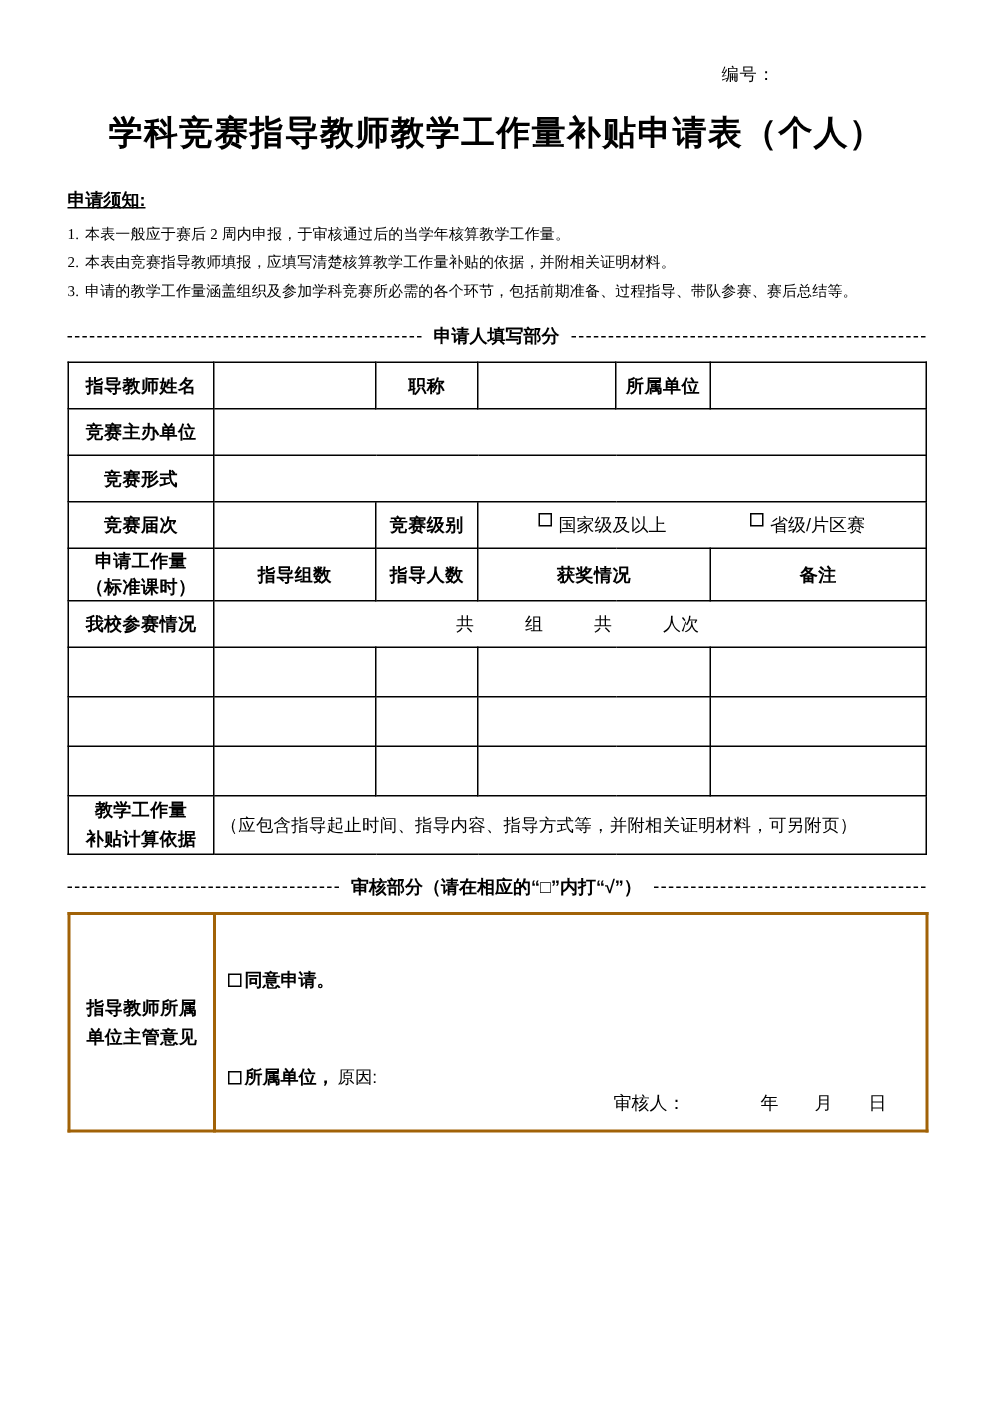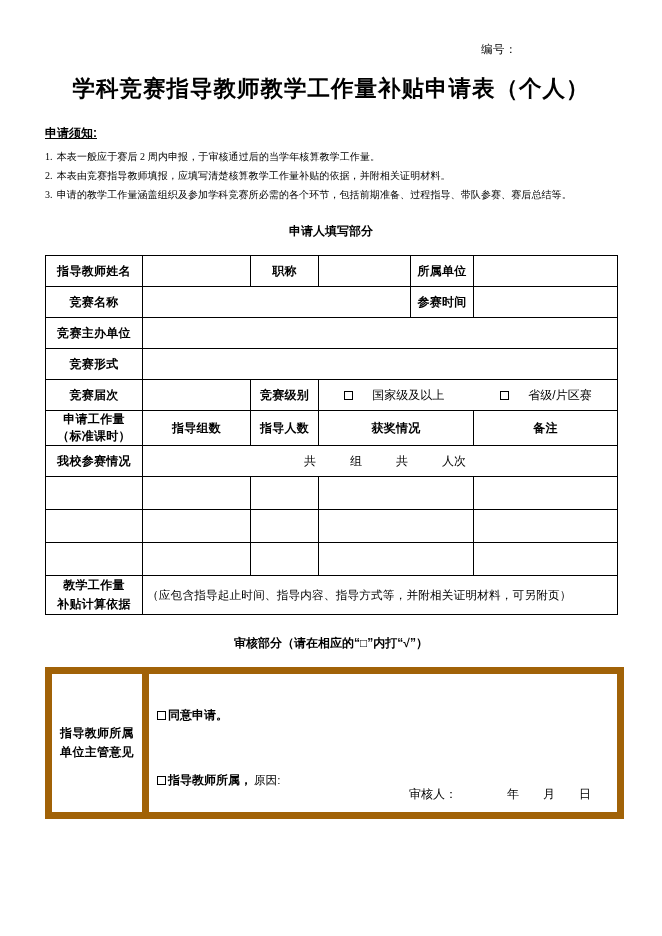--- a/index.html
+++ b/index.html
@@ -59,21 +59,20 @@
     white-space: nowrap;
   }
   .notice-item .num { margin-right: 4px; }
 
   
   .sep {
     display: flex;
     align-items: center;
     margin: 12px 0 8px 0;
     gap: 6px;
-    flex-direction: column;
   }
   .sep .rule {
     flex: 1 1 auto;
     border-top: 1px dashed #000;
     height: 0;
   }
   .sep .sep-label {
     flex: 0 0 auto;
     font-family: "Liberation Sans", "DejaVu Sans", sans-serif;
     font-size: 12px;
@@ -106,21 +105,21 @@
   td.lbl.two-line { line-height: 17px; }
   td.blank {}
 
   .chk-wrap {
     display: flex;
     justify-content: center;
     gap: 56px;
     font-weight: normal;
     font-size: 12px;
   }
-  .chk { display: inline-flex; align-items: center; gap: 19px; white-space: nowrap; }
+  .chk { display: inline-flex; align-items: flex-start; gap: 4px; white-space: nowrap; }
   .box {
     display: inline-block;
     width: 9px;
     height: 9px;
     border: 1px solid #000;
     box-sizing: border-box;
   }
 
   .count-line {
     display: flex;
@@ -151,21 +150,21 @@
   }
 
   
   table.review {
     border-collapse: collapse;
     width: 572px;
     table-layout: fixed;
     font-family: "Liberation Sans", "DejaVu Sans", sans-serif;
   }
   table.review td {
-    border: 7px solid #a16207;
+    border: 2px solid #a16207;
     font-size: 12px;
     box-sizing: border-box;
     vertical-align: middle;
   }
   td.review-label {
     text-align: center;
     font-weight: bold;
     line-height: 19px;
     letter-spacing: .3px;
     height: 145px;
@@ -247,26 +246,20 @@
     <tbody>
       <tr>
         <td class="lbl">指导教师姓名</td>
         <td class="blank"></td>
         <td class="lbl">职称</td>
         <td class="blank"></td>
         <td class="lbl">所属单位</td>
         <td class="blank"></td>
       </tr>
 
-      <tr>
-        <td class="lbl">竞赛名称</td>
-        <td class="blank" colspan="3"></td>
-        <td class="lbl">参赛时间</td>
-        <td class="blank"></td>
-      </tr>
 
       <tr>
         <td class="lbl">竞赛主办单位</td>
         <td class="blank" colspan="5"></td>
       </tr>
 
       <tr>
         <td class="lbl">竞赛形式</td>
         <td class="blank" colspan="5"></td>
       </tr>
@@ -363,21 +356,21 @@
           <span>指导教师所属</span><br>
           <span>单位主管意见</span>
         </td>
         <td class="review-body">
           <div class="opt-line">
             <span class="box"></span>
             <span>同意申请。</span>
           </div>
           <div class="opt-line second">
             <span class="box"></span>
-            <span>指导教师所属，</span>
+            <span>所属单位，</span>
             <span class="opt-reason">原因:</span>
           </div>
           <div class="signature-row">
             <span class="reviewer">审核人：</span>
             <span class="ymd">
               <span>年</span>
               <span>月</span>
               <span>日</span>
             </span>
           </div>

